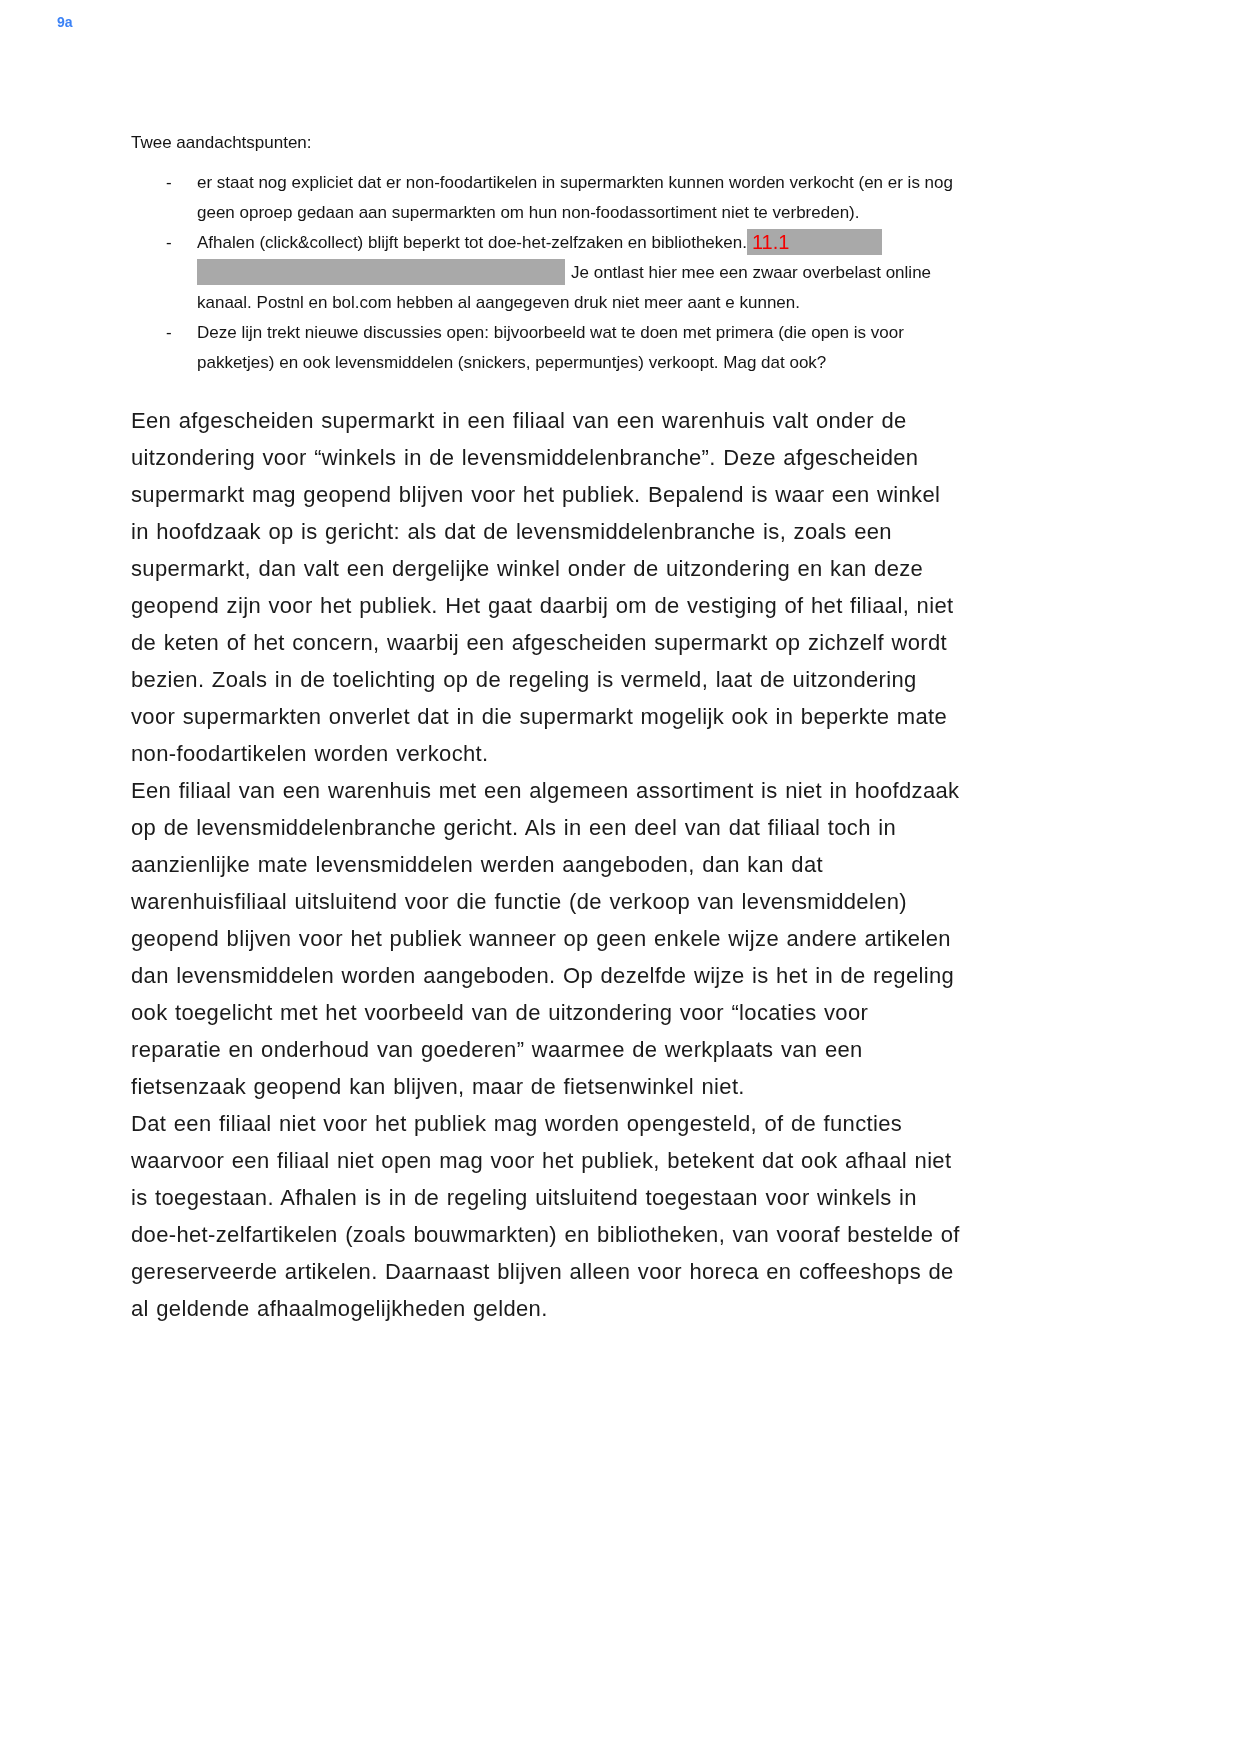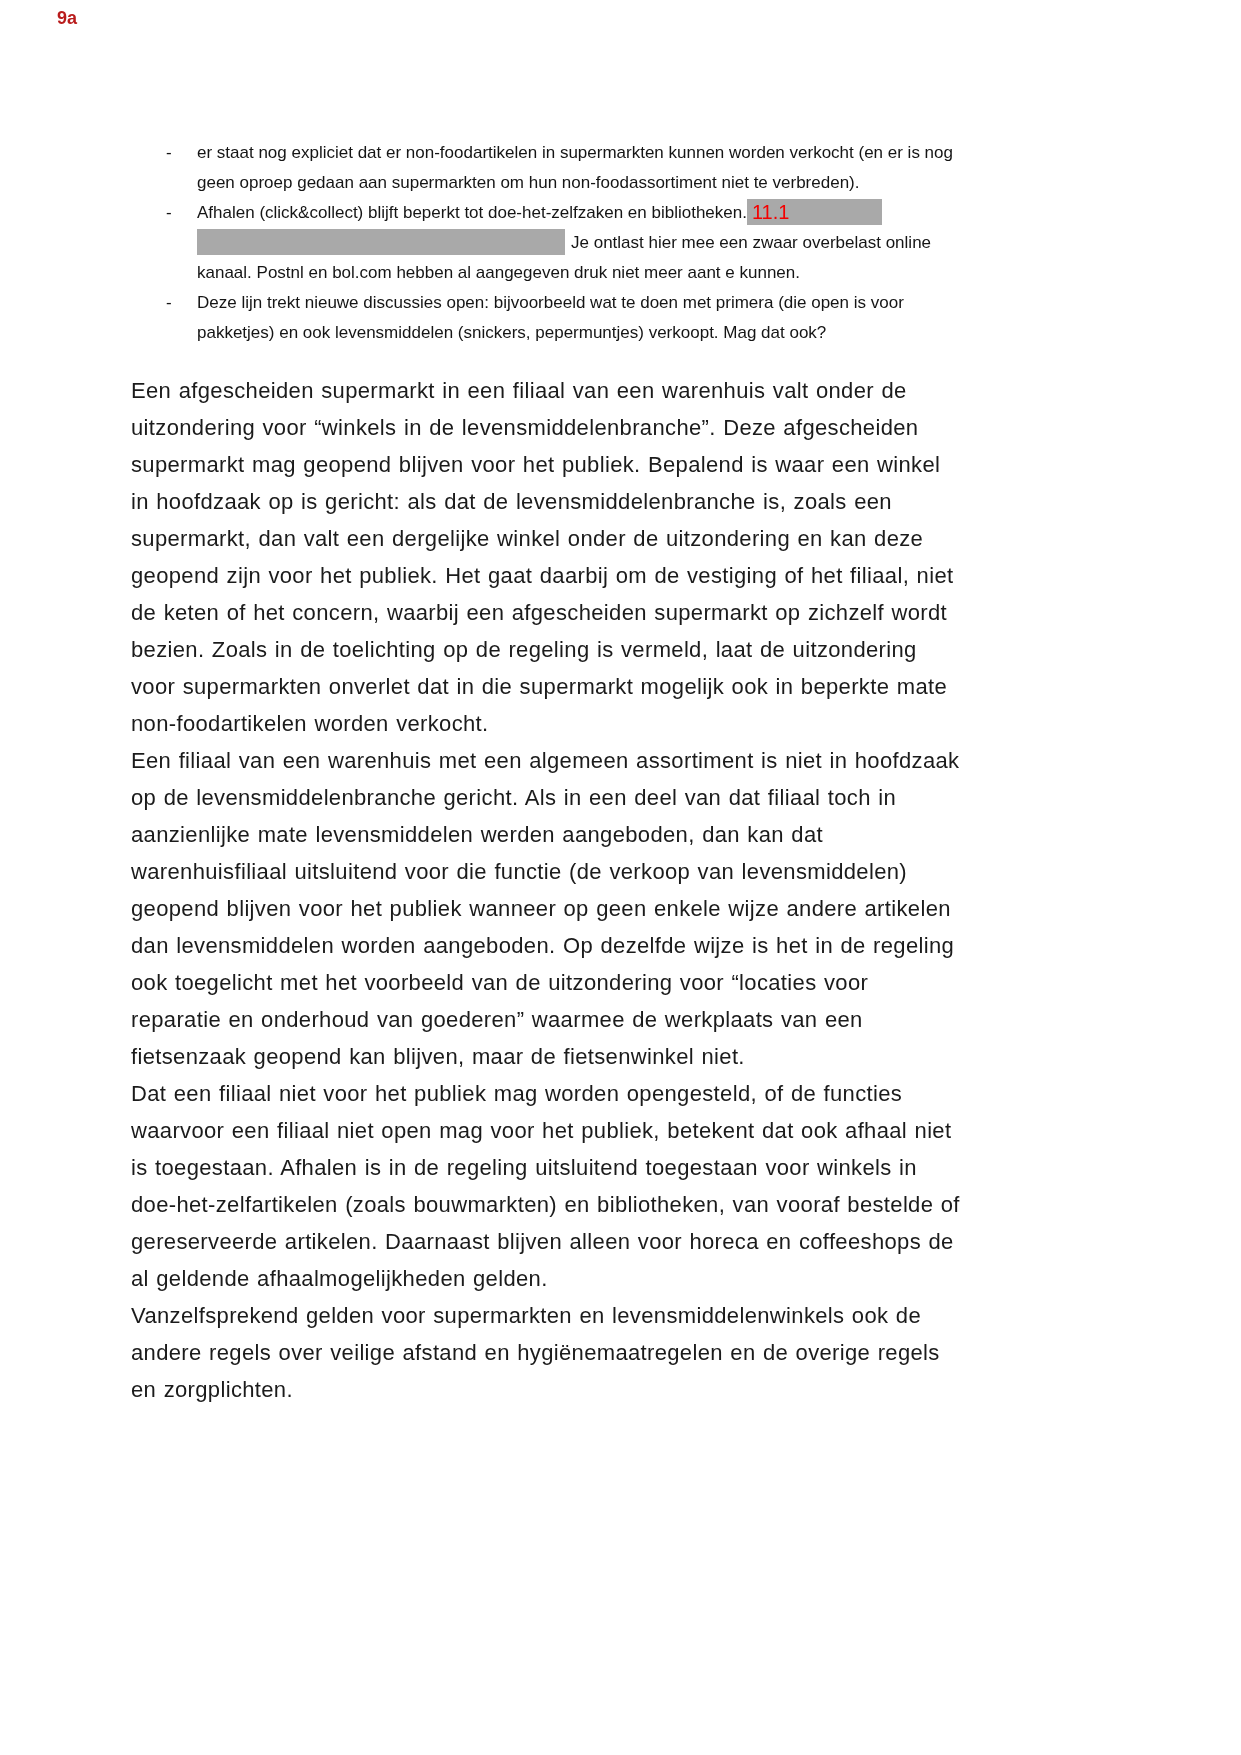--- a/index.html
+++ b/index.html
@@ -9,24 +9,24 @@
     width: 1241px;
     height: 1755px;
     background: #ffffff;
     font-family: "Liberation Sans", "DejaVu Sans", sans-serif;
     color: #1a1a1a;
     overflow: hidden;
   }
   .corner-label {
     position: absolute;
     left: 57px;
-    top: 8px;
-    font-size: 18px;
+    top: 14px;
+    font-size: 14px;
     font-weight: 700;
-    color: #b91c1c;
+    color: #3b82f6;
   }
   .content {
     position: absolute;
     left: 131px;
     top: 128px;
     width: 833px;
   }
   .intro-line {
     font-size: 17px;
     line-height: 30px;
@@ -92,20 +92,21 @@
 </head>
 <body>
 
 <div class="page">
 
   <div class="corner-label">9a</div>
 
   <div class="content">
 
 
+    <div class="intro-line">Twee aandachtspunten:</div>
 
     <div class="bullet-list">
 
       <div class="bullet">
         <span class="marker">-</span>
         <span class="bullet-text">er staat nog expliciet dat er non-foodartikelen in supermarkten kunnen worden verkocht (en er is nog geen oproep gedaan aan supermarkten om hun non-foodassortiment niet te verbreden).</span>
       </div>
 
       <div class="bullet">
         <span class="marker">-</span>
@@ -119,18 +120,17 @@
         <span class="bullet-text">Deze lijn trekt nieuwe discussies open: bijvoorbeeld wat te doen met primera (die open is voor pakketjes) en ook levensmiddelen (snickers, pepermuntjes) verkoopt. Mag dat ook?</span>
       </div>
 
     </div>
 
 
     <div class="body-block">
       <p>Een afgescheiden supermarkt in een filiaal van een warenhuis valt onder de uitzondering voor “winkels in de levensmiddelenbranche”. Deze afgescheiden supermarkt mag geopend blijven voor het publiek. Bepalend is waar een winkel in hoofdzaak op is gericht: als dat de levensmiddelenbranche is, zoals een supermarkt, dan valt een dergelijke winkel onder de uitzondering en kan deze geopend zijn voor het publiek. Het gaat daarbij om de vestiging of het filiaal, niet de keten of het concern, waarbij een afgescheiden supermarkt op zichzelf wordt bezien. Zoals in de toelichting op de regeling is vermeld, laat de uitzondering voor supermarkten onverlet dat in die supermarkt mogelijk ook in beperkte mate non-foodartikelen worden verkocht.</p>
       <p>Een filiaal van een warenhuis met een algemeen assortiment is niet in hoofdzaak op de levensmiddelenbranche gericht. Als in een deel van dat filiaal toch in aanzienlijke mate levensmiddelen werden aangeboden, dan kan dat warenhuisfiliaal uitsluitend voor die functie (de verkoop van levensmiddelen) geopend blijven voor het publiek wanneer op geen enkele wijze andere artikelen dan levensmiddelen worden aangeboden. Op dezelfde wijze is het in de regeling ook toegelicht met het voorbeeld van de uitzondering voor “locaties voor reparatie en onderhoud van goederen” waarmee de werkplaats van een fietsenzaak geopend kan blijven, maar de fietsenwinkel niet.</p>
       <p>Dat een filiaal niet voor het publiek mag worden opengesteld, of de functies waarvoor een filiaal niet open mag voor het publiek, betekent dat ook afhaal niet is toegestaan. Afhalen is in de regeling uitsluitend toegestaan voor winkels in doe-het-zelfartikelen (zoals bouwmarkten) en bibliotheken, van vooraf bestelde of gereserveerde artikelen. Daarnaast blijven alleen voor horeca en coffeeshops de al geldende afhaalmogelijkheden gelden.</p>
-      <p>Vanzelfsprekend gelden voor supermarkten en levensmiddelenwinkels ook de andere regels over veilige afstand en hygiënemaatregelen en de overige regels en zorgplichten.</p>
     </div>
 
   </div>
 
 </div>
 
 </body></html>

